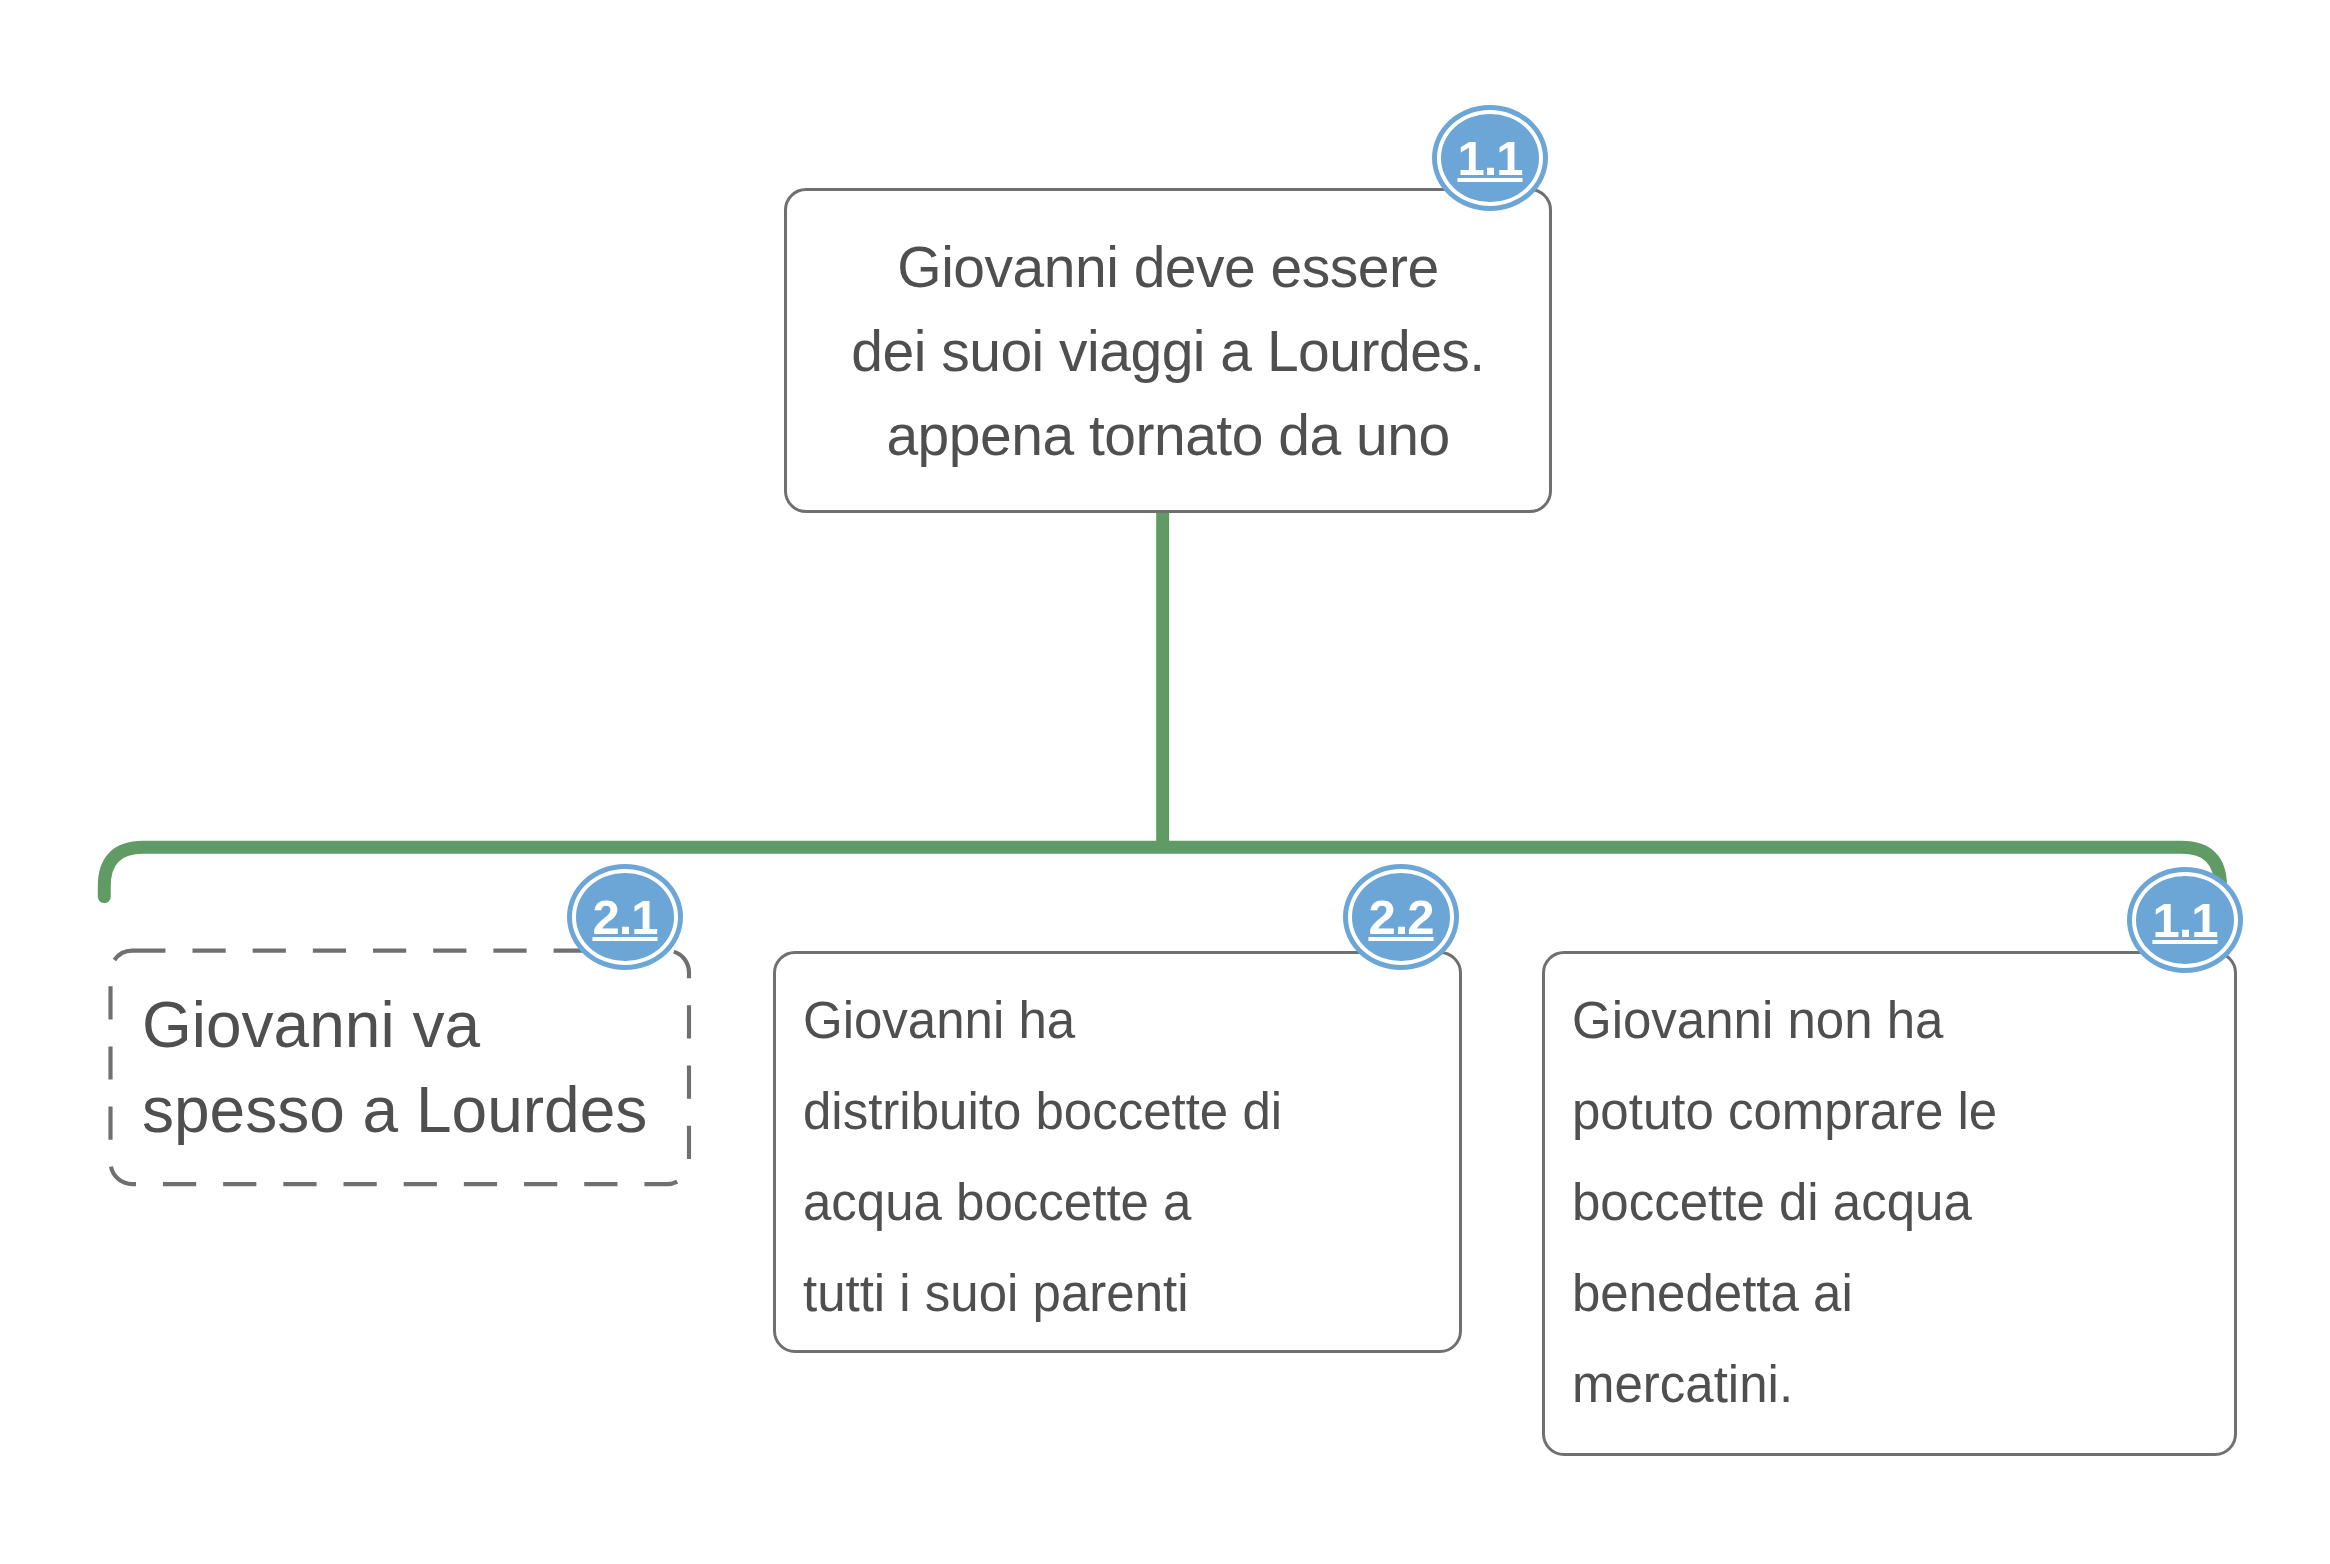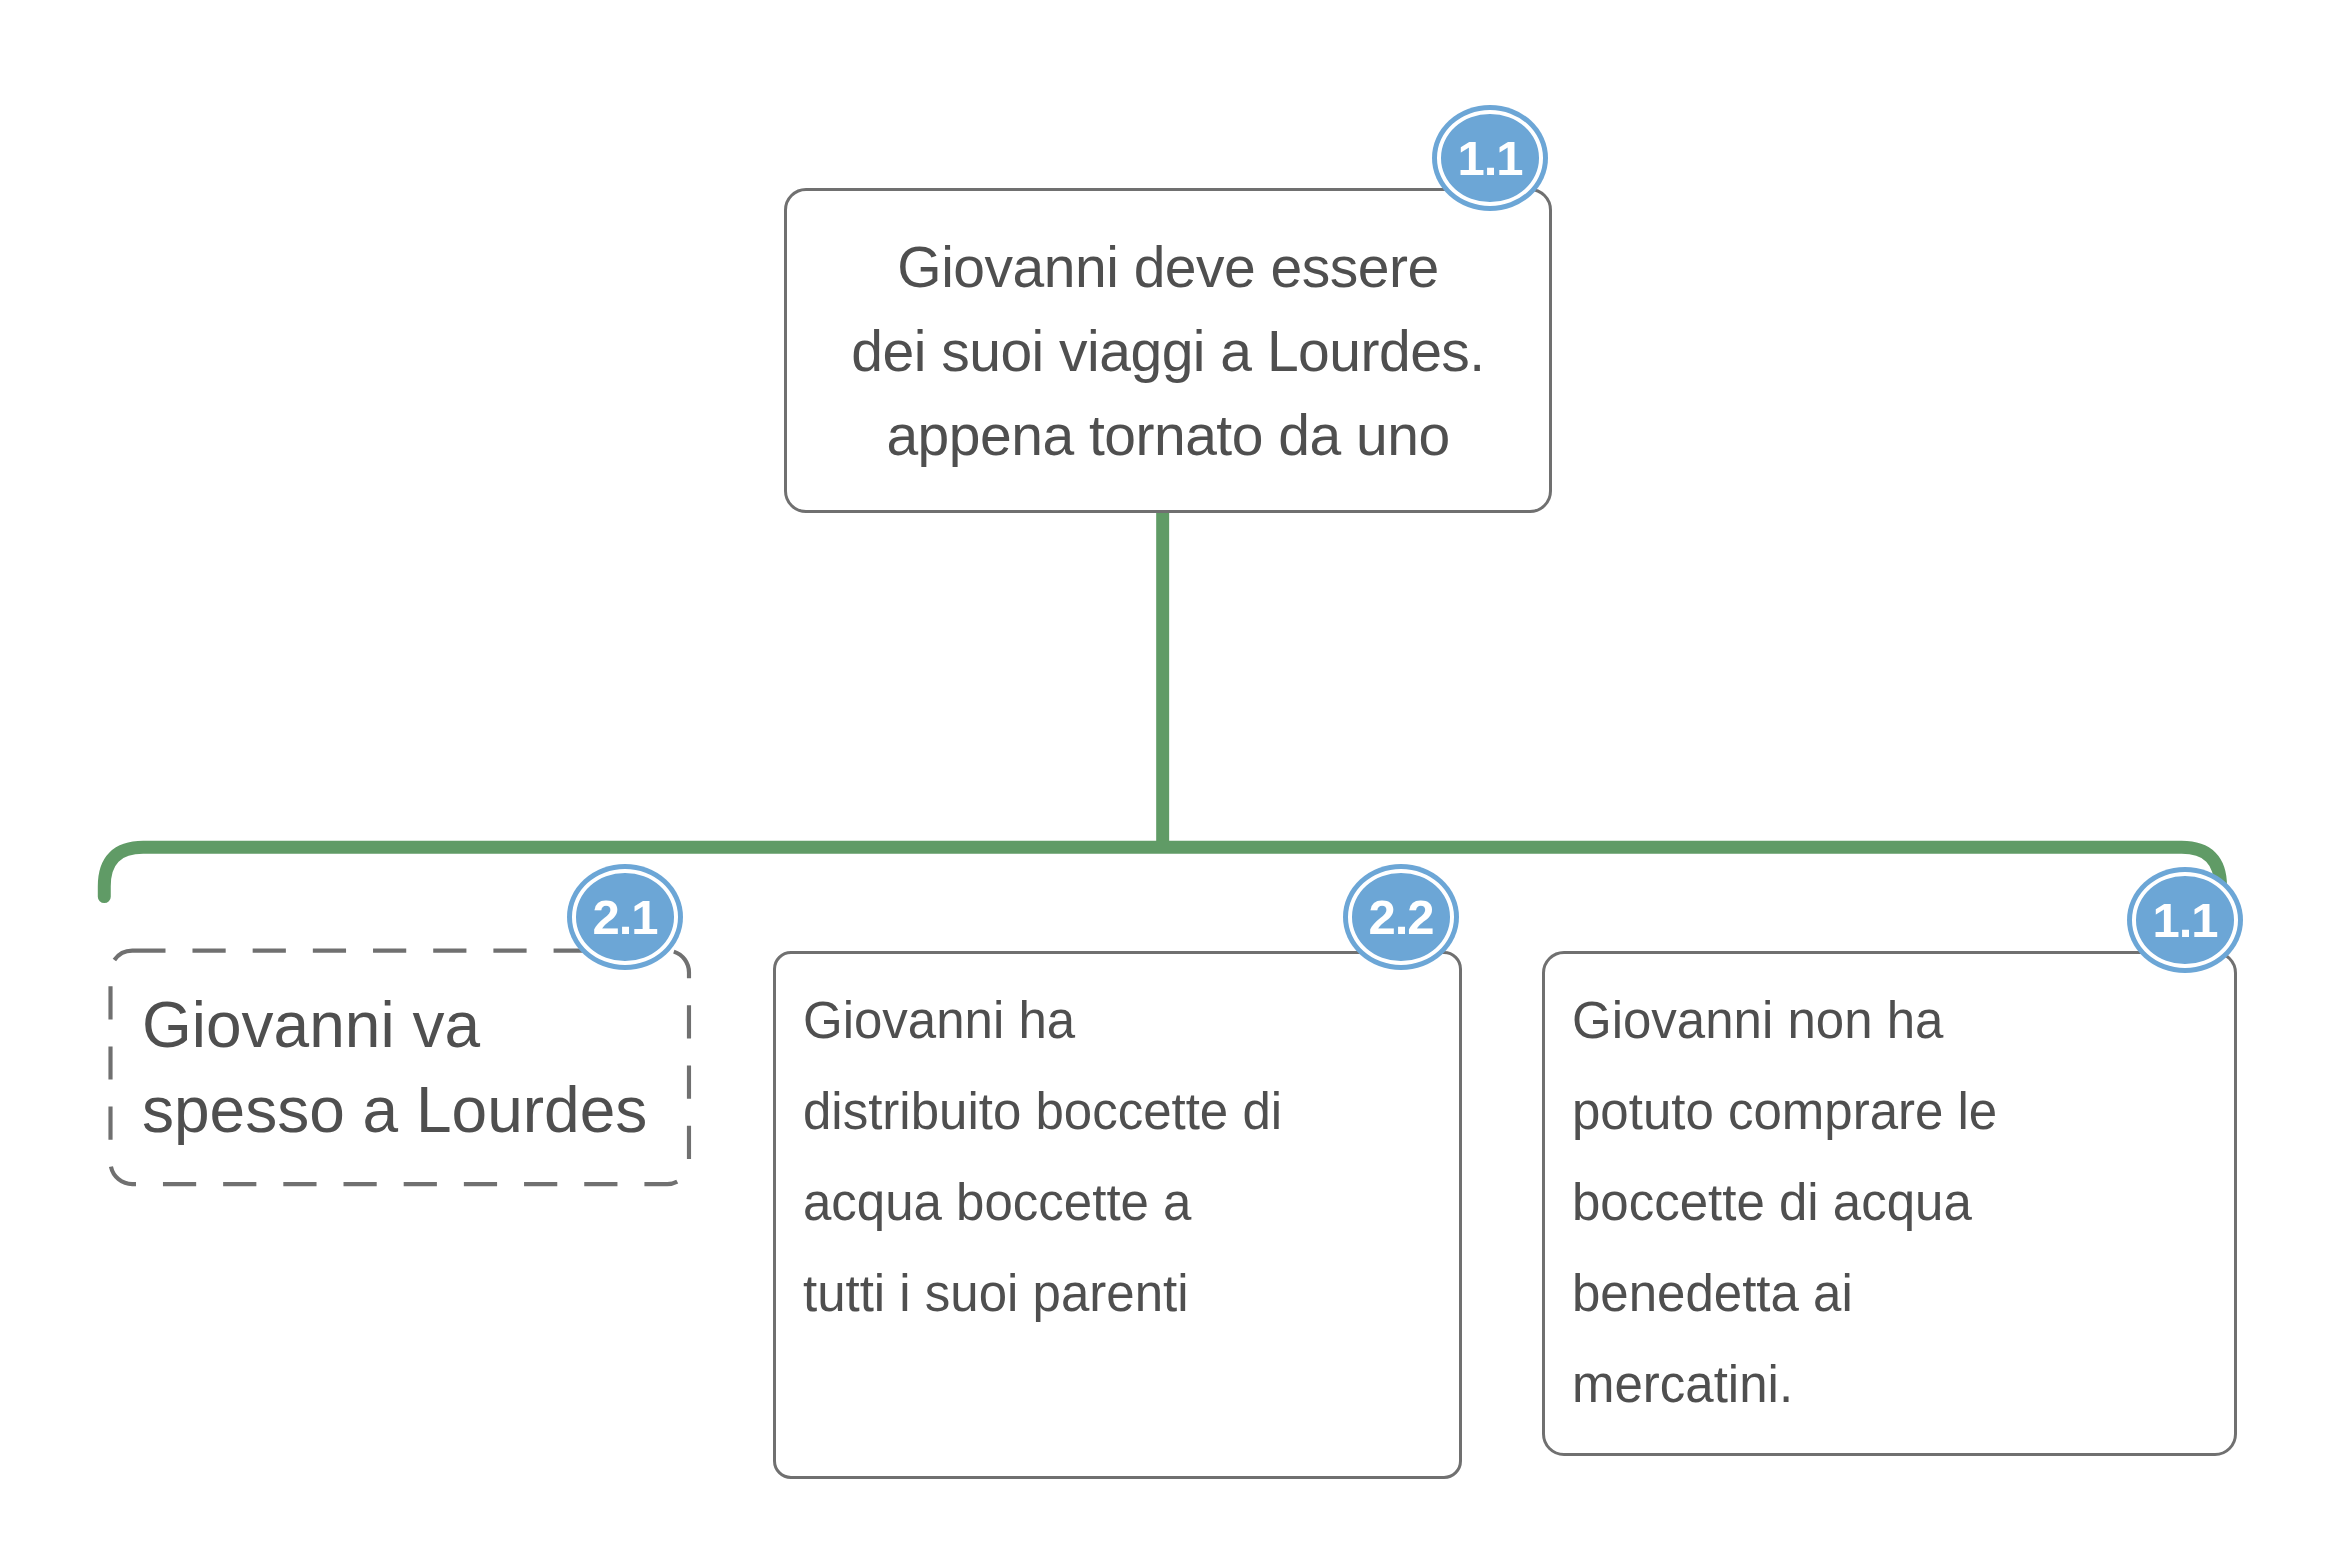--- a/index.html
+++ b/index.html
@@ -34,21 +34,21 @@
     position:absolute; width:116px; height:106px; border-radius:50%;
     background:var(--blue); display:flex; align-items:center; justify-content:center;
     z-index:5;
   }
   .badge .ring{
     position:absolute; left:5.2px; top:5.2px; right:5.2px; bottom:5.2px;
     border:4.7px solid var(--badge-text); border-radius:50%;
   }
   .badge span{
     position:relative; color:var(--badge-text);
-    font-size:49px; font-weight:bold; letter-spacing:-1px;
+    font-size:49px; font-weight:bold; letter-spacing:-1px;text-decoration:underline;
   }
 </style>
 </head>
 <body>
 
 <svg class="layer" viewBox="0 0 4491 3016" xmlns="http://www.w3.org/2000/svg">
   <path d="M2241 988 L2241 1633"></path>
   <path class="round" d="M201 1728 L201 1708 Q201 1633 276 1633 L4205 1633 Q4280 1633 4280 1708 L4280 1728"></path>
   <rect class="dashed" x="213" y="1832" width="1115" height="450" rx="42"></rect>
 </svg>
@@ -57,21 +57,21 @@
   <div class="line">Giovanni deve essere</div>
   <div class="line">dei suoi viaggi a Lourdes.</div>
   <div class="line">appena tornato da uno</div>
 </div>
 
 <div class="node noborder n21" style="left:108px; top:950px; width:583px; height:235px; padding-left:34px;">
   <div class="line">Giovanni va</div>
   <div class="line">spesso a Lourdes</div>
 </div>
 
-<div class="node n22" style="left:773px; top:951px; width:689px; height:528px; padding:21px 10.4px 10.4px 27px;border-radius:18px;">
+<div class="node n22" style="left:773px; top:951px; width:689px; height:402px; padding:21px 10.4px 10.4px 27px;">
   <div class="line">Giovanni ha</div>
   <div class="line">distribuito boccette di</div>
   <div class="line">acqua boccette a</div>
   <div class="line">tutti i suoi parenti</div>
 </div>
 
 <div class="node n23" style="left:1542px; top:951px; width:695px; height:505px; padding:21px 10.4px 10.4px 27px;">
   <div class="line">Giovanni non ha</div>
   <div class="line">potuto comprare le</div>
   <div class="line">boccette di acqua</div>

